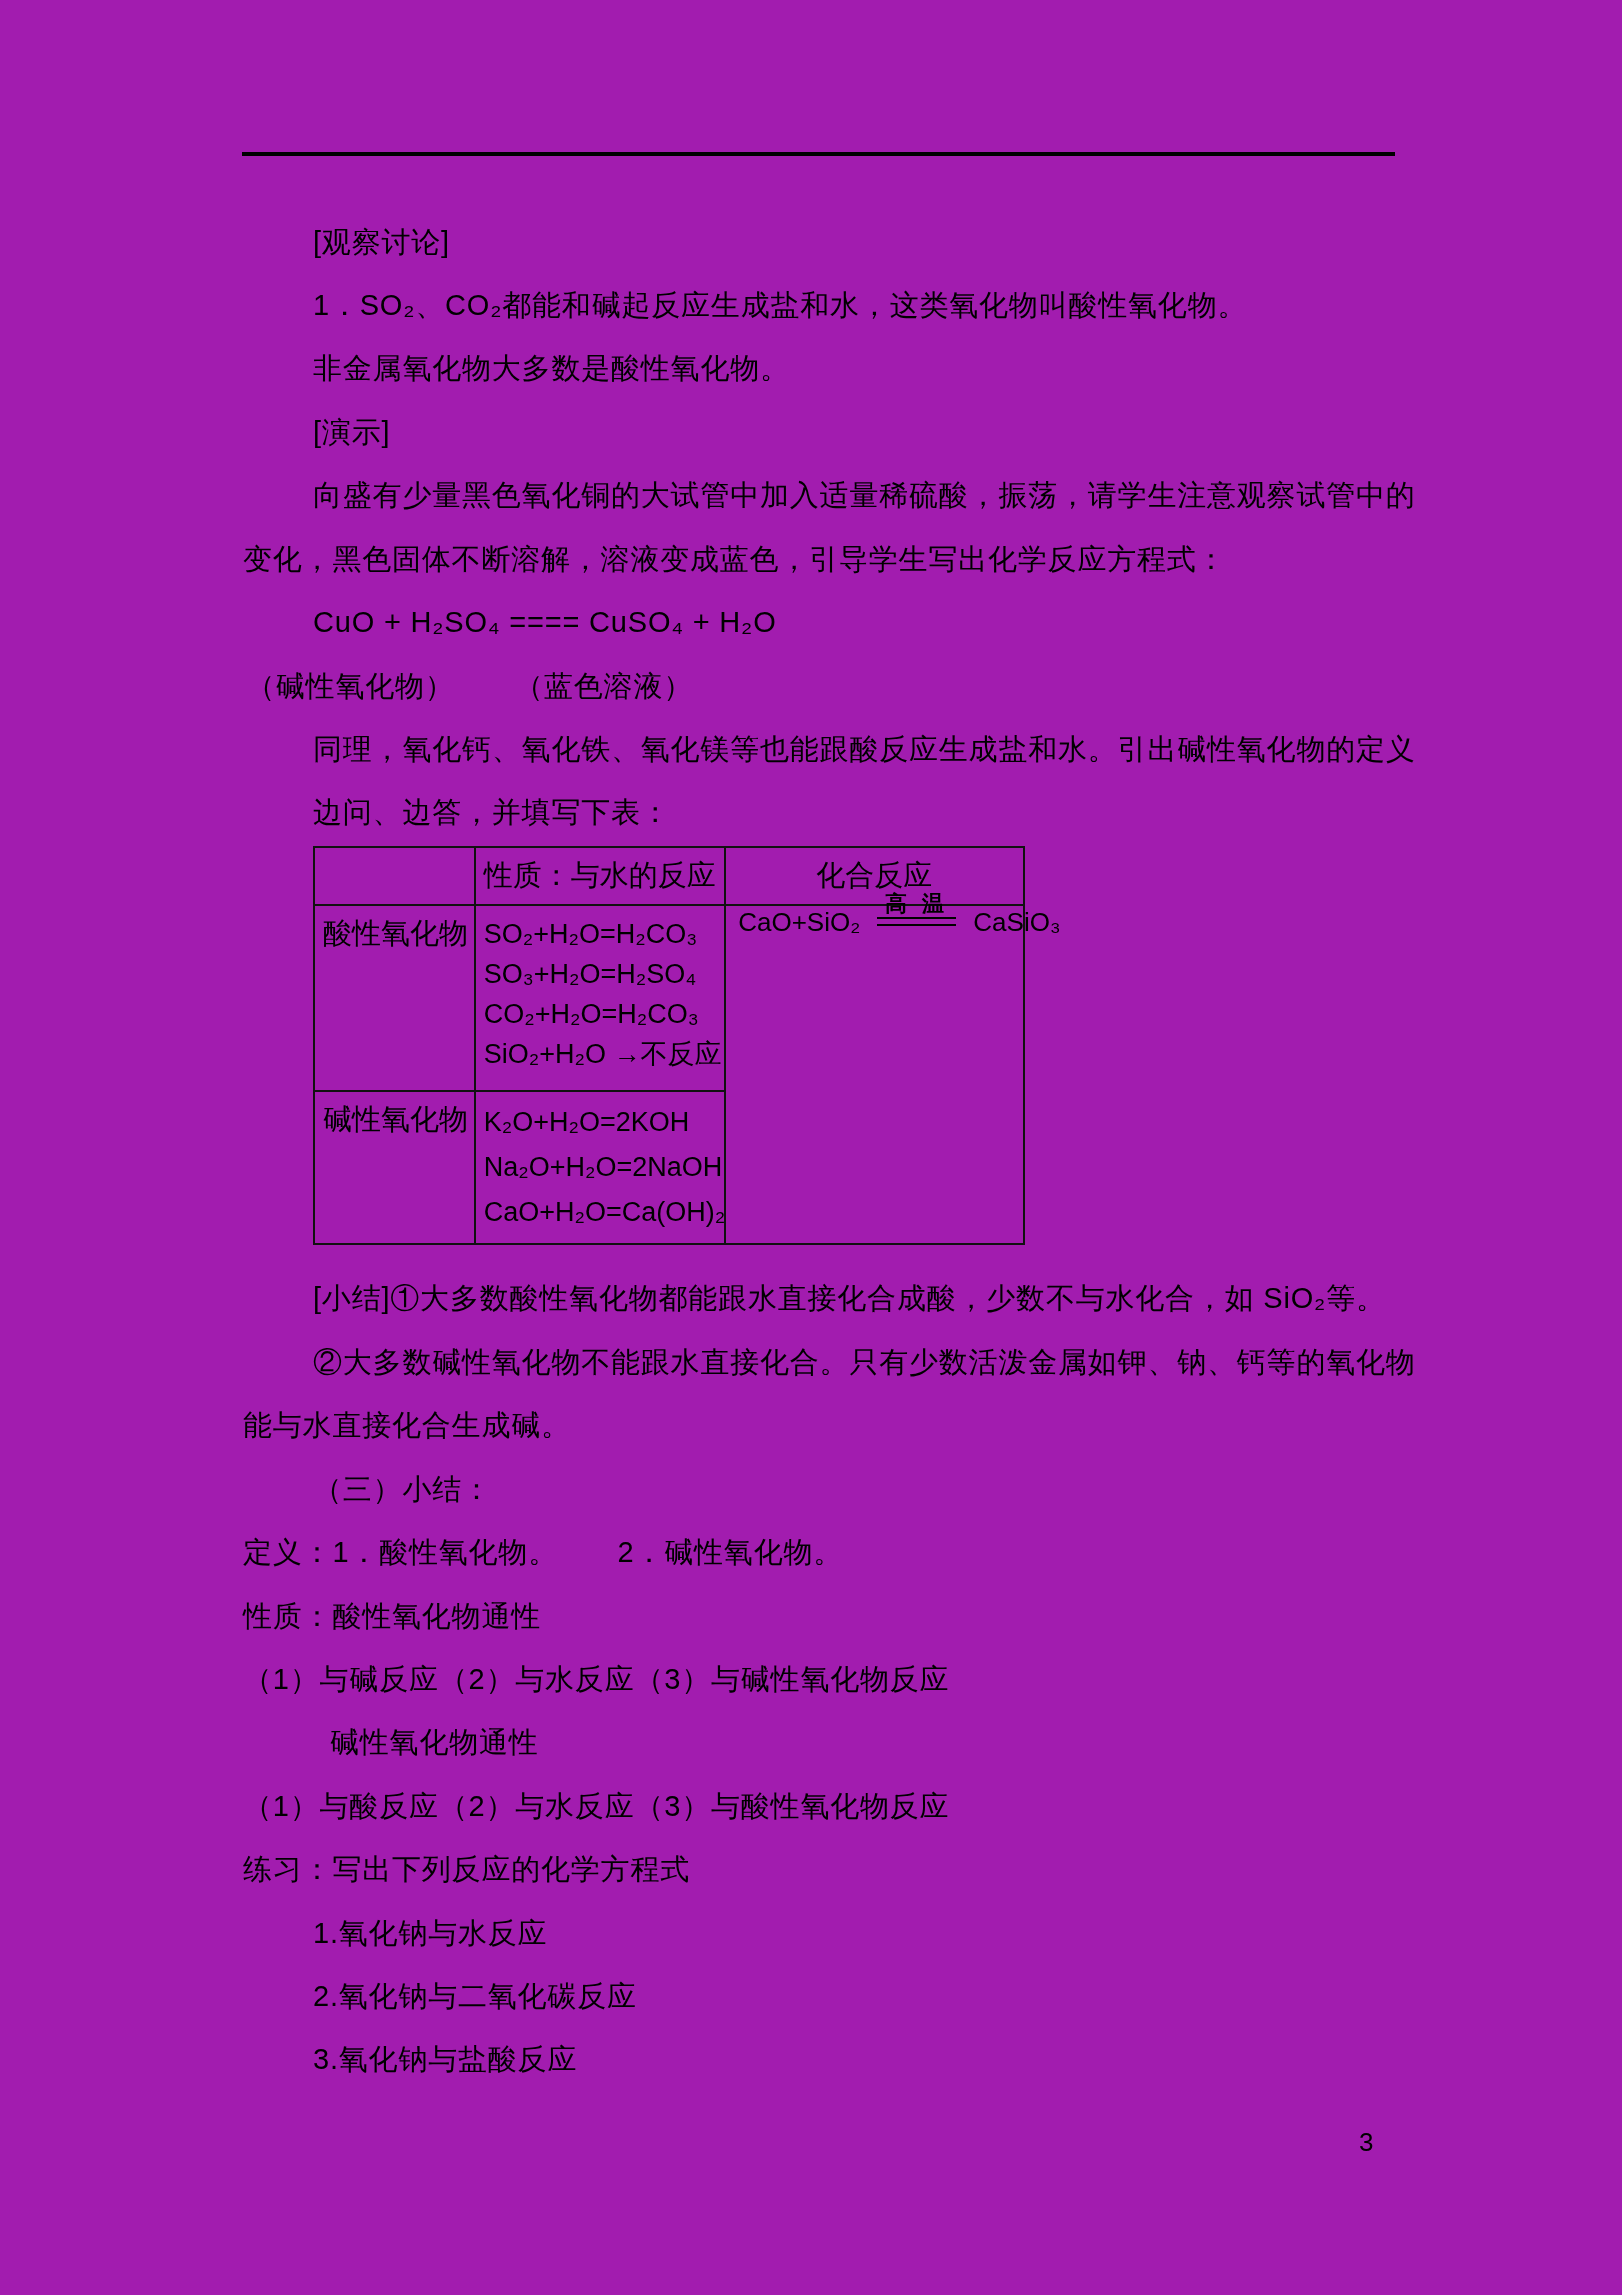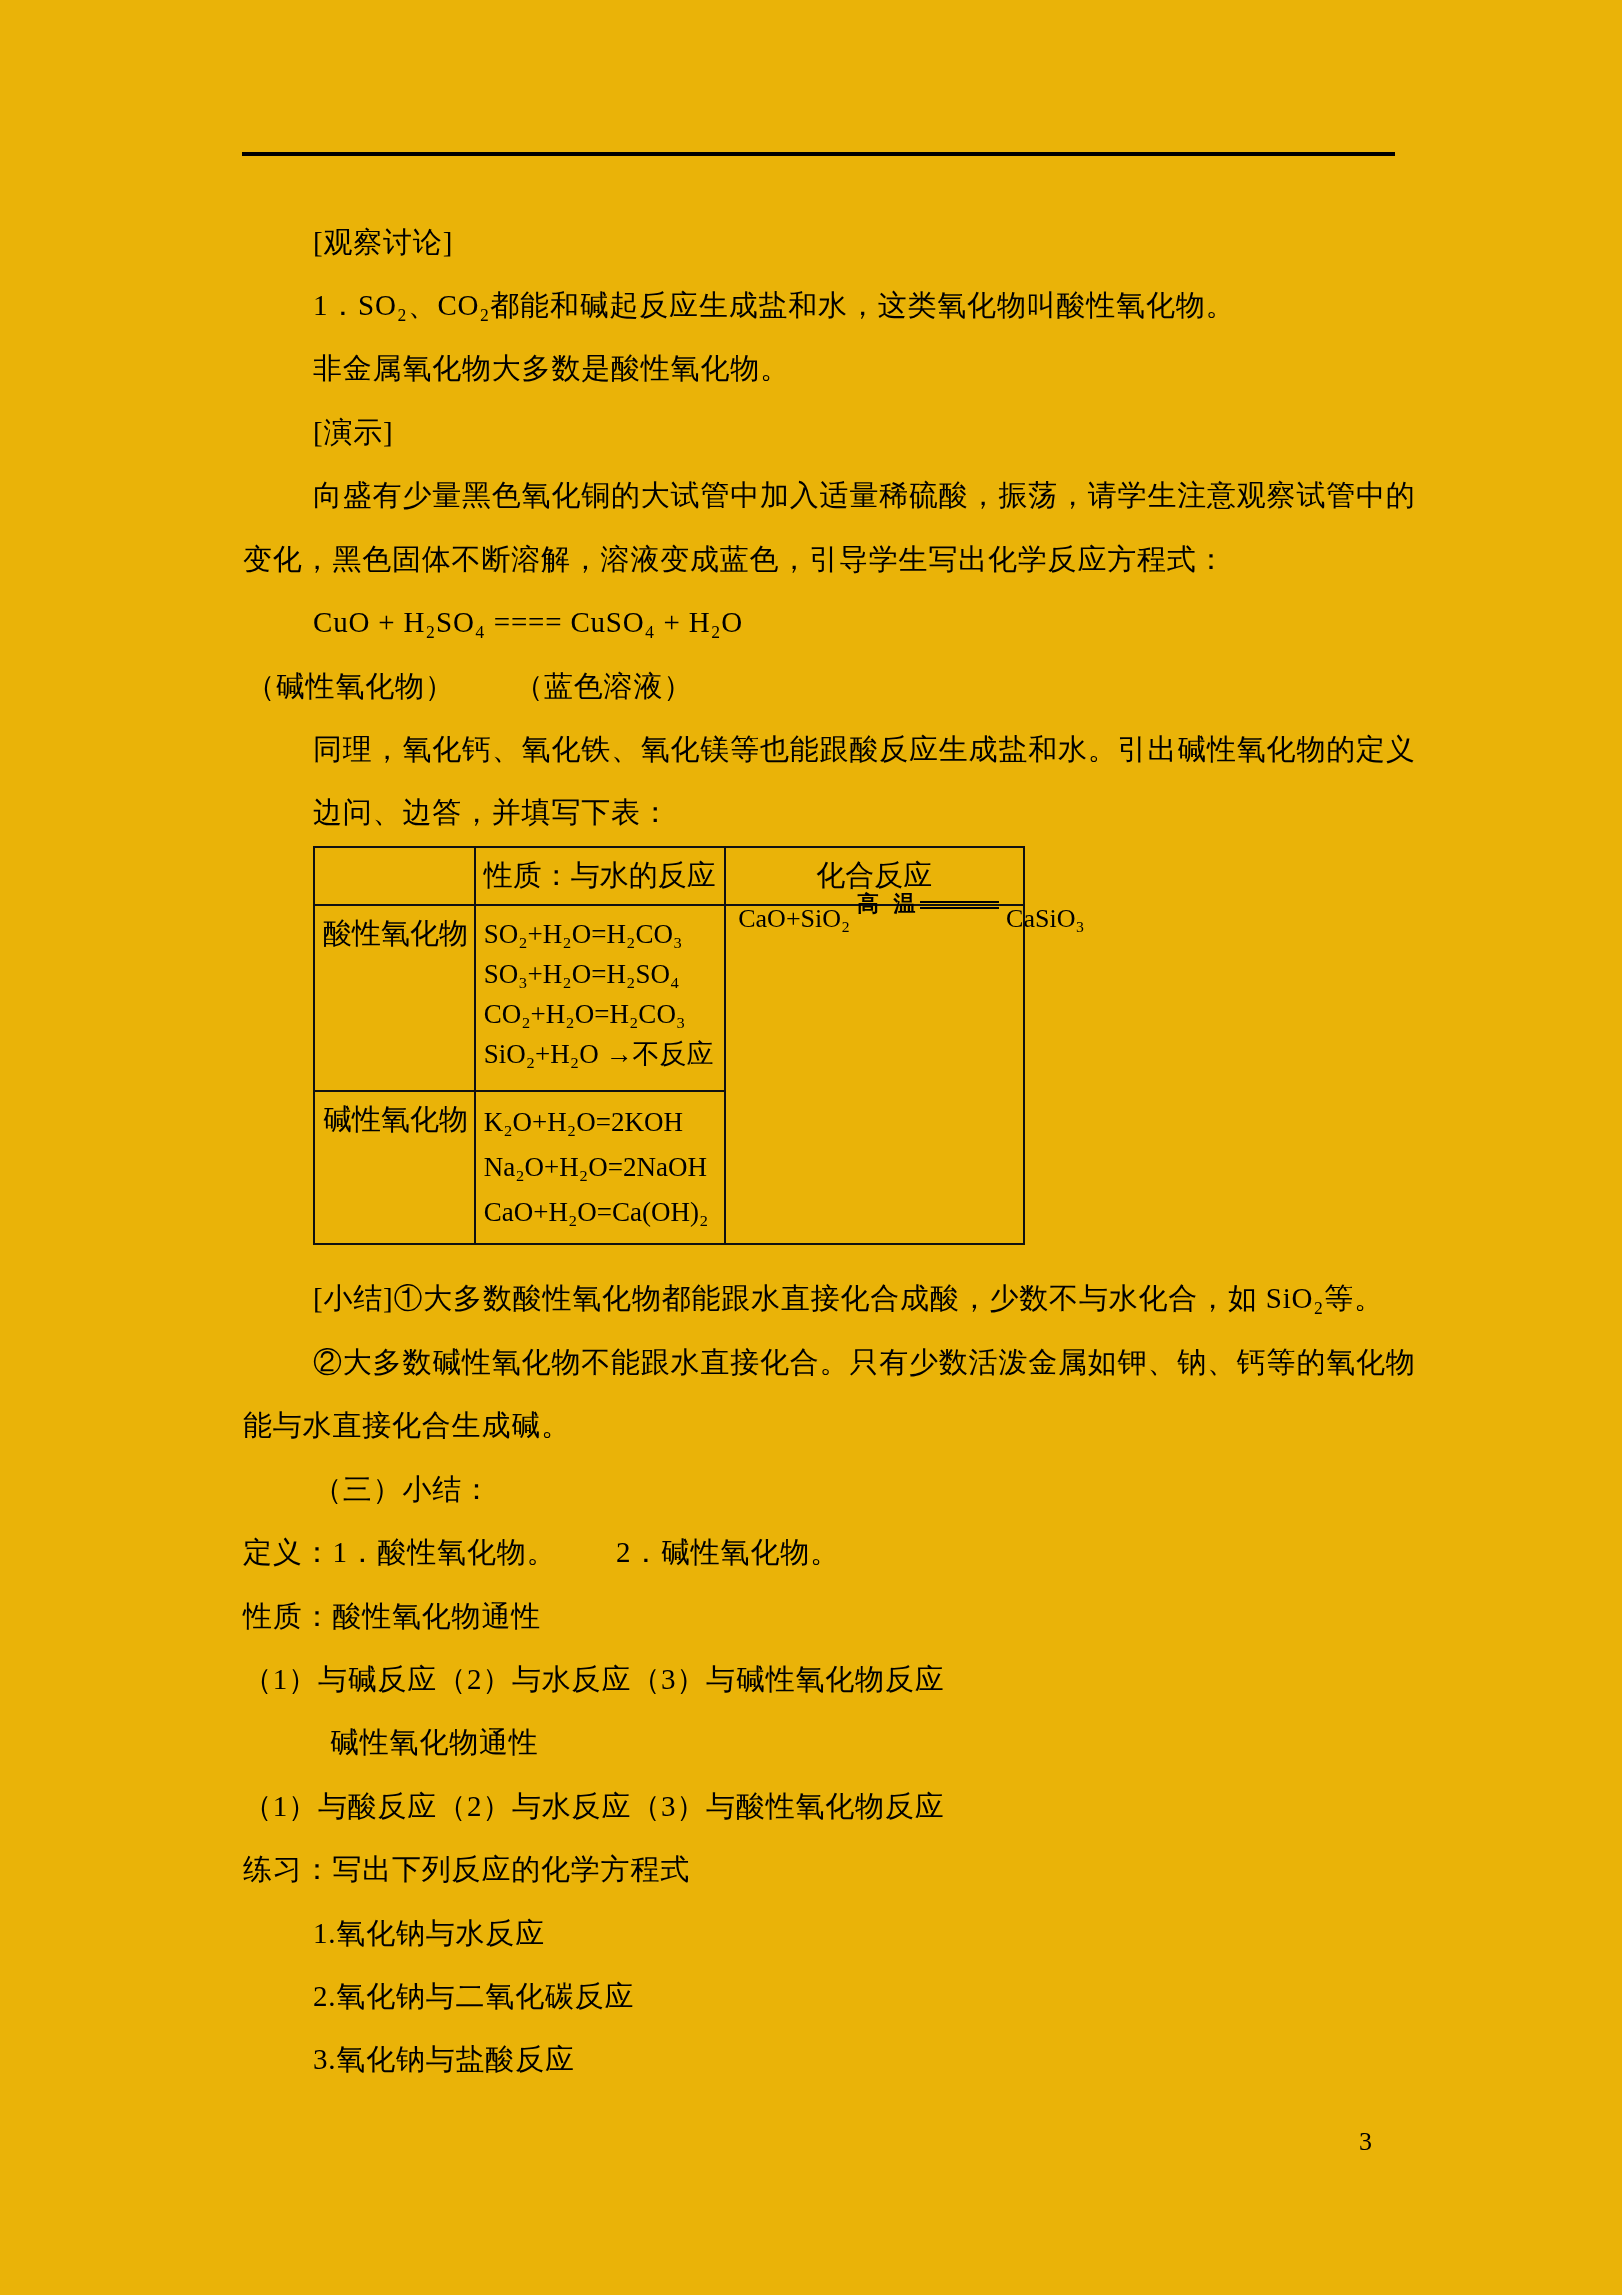--- a/index.html
+++ b/index.html
@@ -1,20 +1,20 @@
 <!DOCTYPE html>
 <html style="font-size:12px"><head>
 <meta charset="utf-8">
 <style>
   html,body{margin:0;padding:0;background:#888;}
   .page{
     position:relative;
     width:1623px;height:2295px;
-    background:#eab308;
-    font-family:Liberation Serif, serif;
+    background:#a21caf;
+    font-family:Liberation Sans, sans-serif;
     color:#000;
     overflow:hidden;
   }
   .header-rule{
     position:absolute;left:242px;top:152px;
     width:1153px;height:3.8px;background:#000;
   }
   .ln{
     position:absolute;margin:0;
     font-size:29px;line-height:38px;
@@ -57,22 +57,22 @@
   .r1{height:168px;}
   .r2{height:133px;}
   .merged{vertical-align:middle;}
   .rxn{
     display:flex;align-items:center;justify-content:flex-start;
     padding-left:4.5px;
     font-size:26px;white-space:nowrap;
     transform:translateY(-21px);
   }
   .rxn-mid{
-    display:flex;flex-direction:row;align-items:center;
-    margin:0 7px;margin-bottom:27px;
+    display:flex;flex-direction:column;align-items:center;
+    margin:0 17px;margin-bottom:27px;
   }
   .cond{
     font-size:22px;font-weight:bold;line-height:1;
     letter-spacing:4.5px;margin-bottom:2.3px;white-space:nowrap;
   }
   .dline{
     width:79px;height:8.3px;box-sizing:border-box;
     border-top:2.3px solid #000;border-bottom:2.3px solid #000;
   }
   .pagenum{

